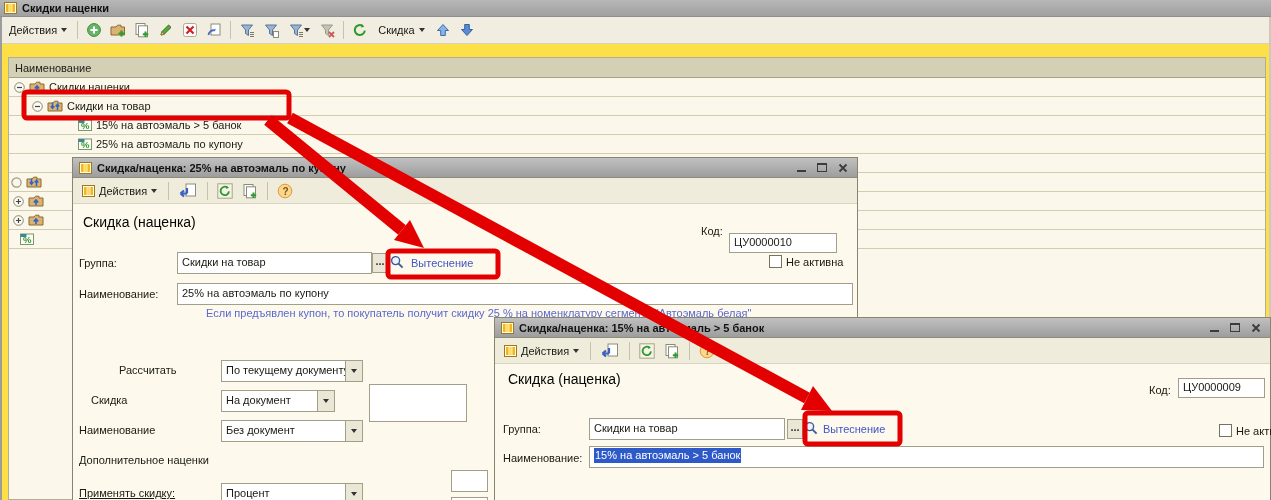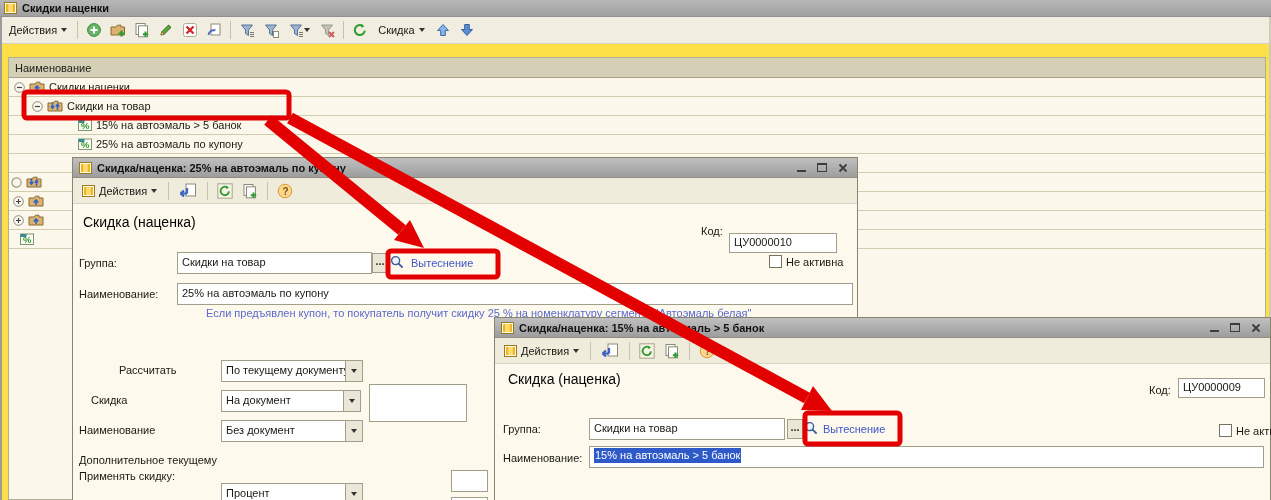--- a/index.html
+++ b/index.html
@@ -415,36 +415,36 @@
     <div class="hint" style="left:133px; top:149px;">Если предъявлен купон, то покупатель получит скидку 25 % на номенклатуру сегмента "Автоэмаль белая"</div>
 
     <div class="lbl" style="left:6px; top:206px;margin-left:40px;">Рассчитать</div>
     <div class="combo" style="left:148px; top:202px; width:142px;">
       <div class="val">По текущему документу</div>
       <div class="btn">
           <span class="caret"></span>
         </div>
     </div>
     <div class="lbl" style="left:18px; top:236px;">Скидка</div>
-    <div class="combo" style="left:148px; top:232px; width:140px;">
+    <div class="combo" style="left:148px; top:232px; width:114px;">
       <div class="val">На документ</div>
       <div class="btn">
           <span class="caret"></span>
         </div>
     </div>
     <div class="field-s" style="left:296px; top:226px; width:98px; height:38px;"></div>
     <div class="lbl" style="left:6px; top:266px;">Наименование</div>
     <div class="combo" style="left:148px; top:262px; width:142px;">
       <div class="val">Без документ</div>
       <div class="btn">
           <span class="caret"></span>
         </div>
     </div>
-    <div class="lbl" style="left:6px; top:296px;">Дополнительное текущему</div>
-    <div class="lbl" style="left:6px; top:312px;">Применять скидку:</div>
+    <div class="lbl" style="left:6px; top:296px;">Дополнительное наценки</div>
+    <div class="lbl" style="left:6px; top:329px;text-decoration:underline;">Применять скидку:</div>
     <div class="combo" style="left:148px; top:325px; width:142px;">
       <div class="val">Процент</div>
       <div class="btn">
           <span class="caret"></span>
         </div>
     </div>
     <div class="field-s" style="left:378px; top:312px; width:37px; height:22px;"></div>
     <div class="field-s" style="left:378px; top:339px; width:37px; height:22px;"></div>
   </div>
 

